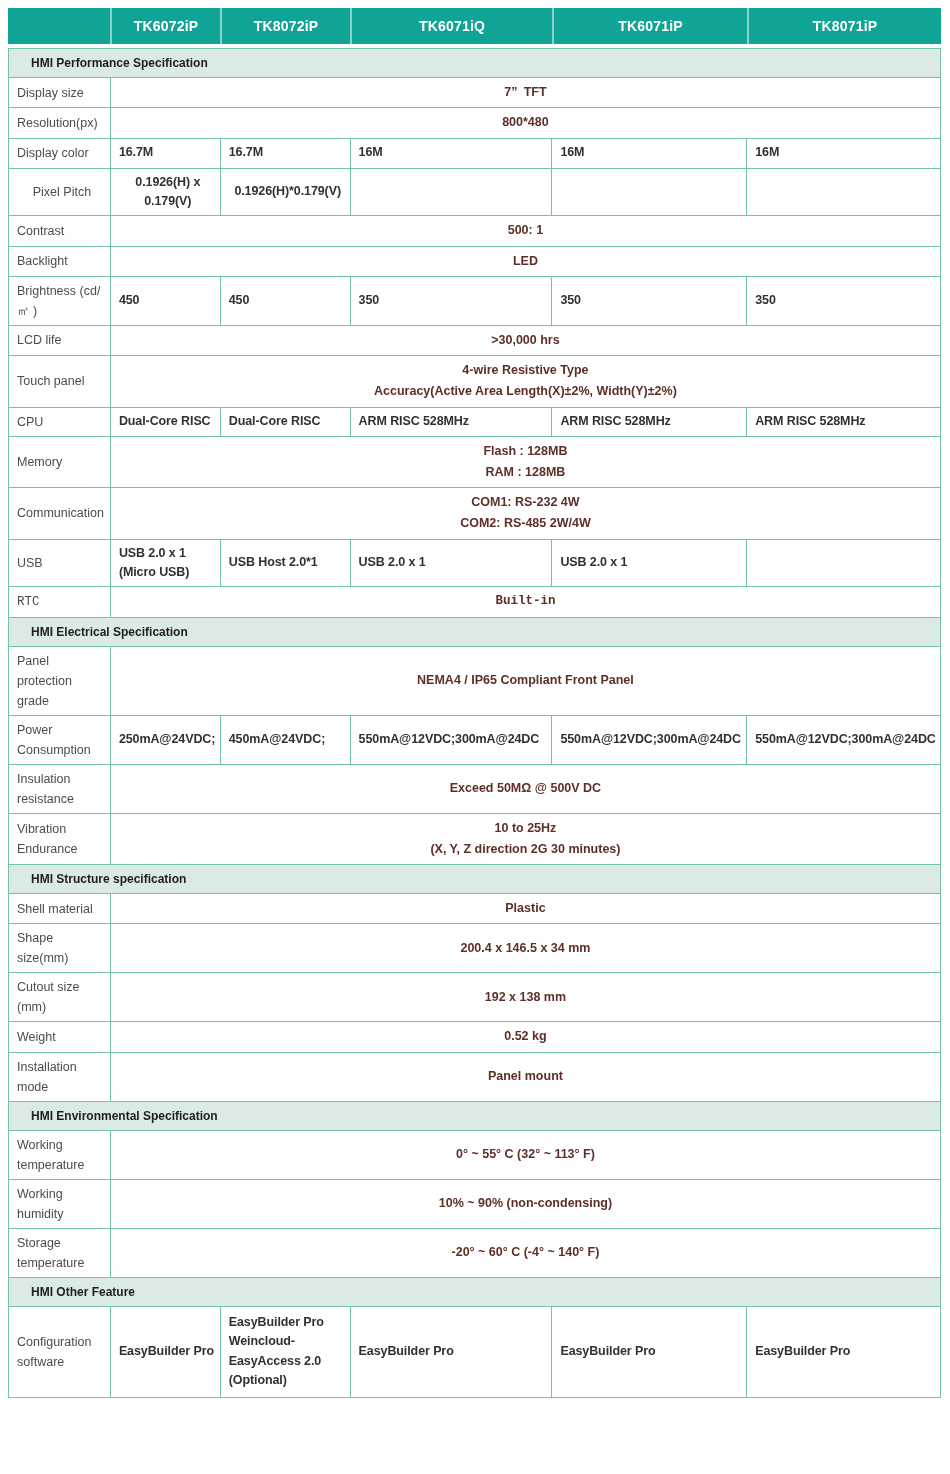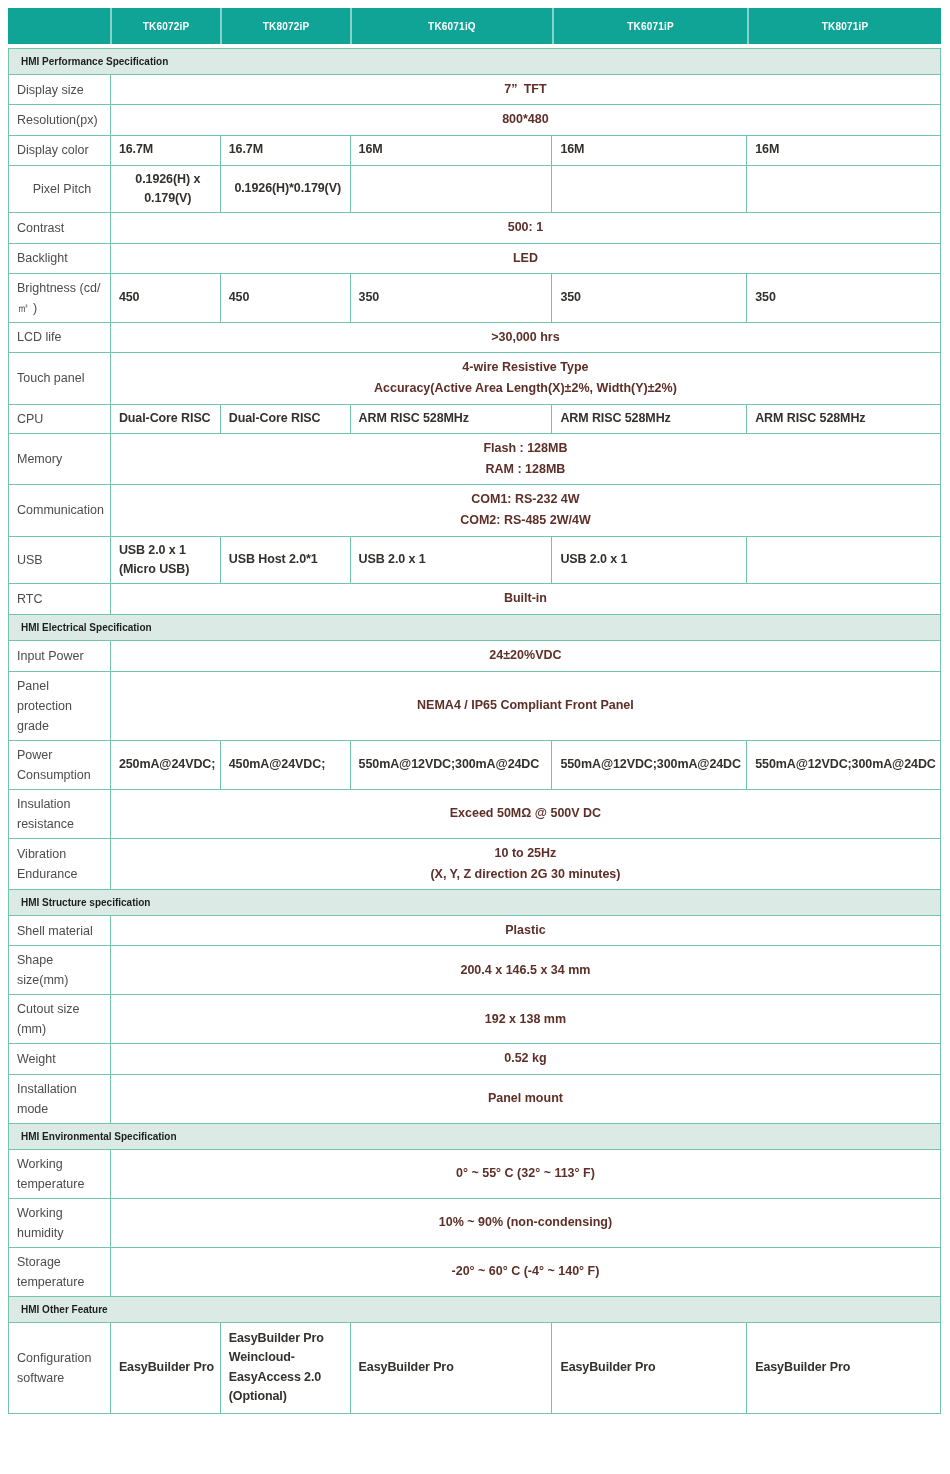--- a/index.html
+++ b/index.html
@@ -15,21 +15,21 @@
   
   .products{
     display:grid;
     grid-template-columns:10.932% 11.79% 13.934% 21.651% 20.9% auto;
     background:var(--header-bg);
     height:36px;
     margin-bottom:4px;
   }
   .pcell{
     display:flex;align-items:center;justify-content:center;
-    color:var(--header-text);font-weight:bold;font-size:10px;
+    color:var(--header-text);font-weight:bold;font-size:14px;
     border-left:2px solid rgba(255,255,255,.5);
     letter-spacing:.2px;
   }
   .pcell:first-child{border-left:none;}
 
   
   table.spec{border-collapse:collapse;width:100%;table-layout:fixed;}
   table.spec td{
     border:1px solid var(--border);
     vertical-align:middle;
@@ -46,22 +46,22 @@
     padding:4px 3px 4px 8px;
     font-size:12px;letter-spacing:-0.1px;line-height:1.55;
   }
   td.merged{
     font-weight:bold;color:var(--merged-text);
     text-align:center;padding:4px 8px;line-height:1.7;
   }
   tr.section td{
     background:var(--section-bg);
     color:var(--section-text);
-    font-weight:bold;font-size:10px;
-    padding:7px 12px;
+    font-weight:bold;font-size:12px;
+    padding:7px 22px;
   }
 </style>
 </head>
 <body>
 
 <div class="page">
   <div class="products" id="product-header">
       <div class="pcell"></div>
       <div class="pcell">TK6072iP</div>
       <div class="pcell">TK8072iP</div>
@@ -147,30 +147,26 @@
           <td class="merged" colspan="5">COM1: RS-232 4W<br>COM2: RS-485 2W/4W</td>
         </tr>
         <tr style="height: 47px; padding-left: 16px;">
           <td class="label">USB</td>
           <td class="cell">USB 2.0 x 1<br>(Micro USB)</td>
           <td class="cell">USB Host 2.0*1</td>
           <td class="cell">USB 2.0 x 1</td>
           <td class="cell">USB 2.0 x 1</td>
           <td class="cell"></td>
         </tr>
-        <tr style="height: 28px;">
+        <tr style="height: 28px; font-family: Liberation Mono, monospace;">
           <td class="label">RTC</td>
           <td class="merged" colspan="5">Built-in</td>
         </tr>
         <tr class="section">
           <td colspan="6">HMI Electrical Specification</td>
-        </tr>
-        <tr style="height: 31px;">
-          <td class="label">Input Power</td>
-          <td class="merged" colspan="5">24±20%VDC</td>
         </tr>
         <tr style="height: 66px;">
           <td class="label">Panel<br>protection<br>grade</td>
           <td class="merged" colspan="5">NEMA4 / IP65 Compliant Front Panel</td>
         </tr>
         <tr style="height: 46px;">
           <td class="label">Power<br>Consumption</td>
           <td class="cell">250mA@24VDC;</td>
           <td class="cell">450mA@24VDC;</td>
           <td class="cell">550mA@12VDC;300mA@24DC</td>

